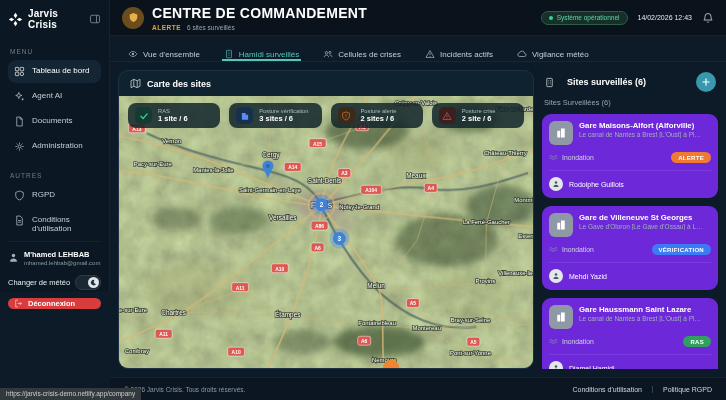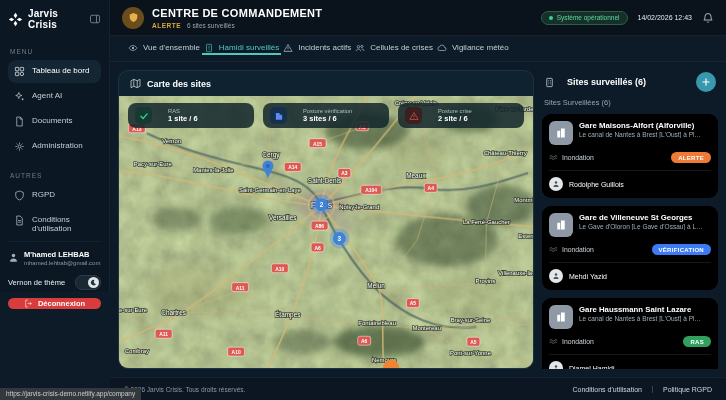--- a/index.html
+++ b/index.html
@@ -31,63 +31,63 @@
   .user-ic{width:11px;height:11px;color:#9fb0ba}
   .user-name{font-size:7.5px;font-weight:bold;color:#fff;line-height:1.3}
   .user-email{font-size:6px;color:#8b9aa4}
   .theme-row{display:flex;align-items:center;justify-content:space-between;margin:9px 0 8px}
   .theme-label{font-size:7.5px;color:#e6edf1}
   .toggle{width:24px;height:13px;border-radius:7px;background:#1a2834;border:1px solid #2a3a46;
     position:relative;cursor:pointer}
   .knob{position:absolute;right:1px;top:1px;width:11px;height:11px;border-radius:50%;
     background:#dfe5ea;display:flex;align-items:center;justify-content:center}
   .knob .ic{width:7px;height:7px;color:#24313c}
-  .logout-btn{display:flex;align-items:center;justify-content:center;gap:5px;background:#d93c3c;
+  .logout-btn{display:flex;align-items:center;gap:5px;background:#d93c3c;
     border:none;border-radius:8px;height:21px;width:100%;color:#fff;font-size:7.5px;font-weight:bold;
     cursor:pointer;margin-bottom:12px;font-family:inherit}
   .logout-btn .ic{width:9px;height:9px}
 
   
   .main{margin-left:110px;height:400px;display:flex;flex-direction:column}
   .topbar{height:35px;flex:none;background:#0a121b;border-bottom:1px solid #152330;
     display:flex;align-items:center;padding:0 12px;gap:8px}
   .cmd-badge{width:22px;height:22px;border-radius:50%;background:#6a4c1d;display:flex;
     align-items:center;justify-content:center;flex:none}
   .cmd-badge .ic{width:11px;height:11px;color:#e8b04a}
-  .cmd-title{font-size:11px;font-weight:bold;color:#fff;letter-spacing:.3px;line-height:1.4}
+  .cmd-title{font-size:14px;font-weight:bold;color:#fff;letter-spacing:.3px;line-height:1.4}
   .cmd-sub{display:flex;gap:6px;align-items:baseline}
   .cmd-alert{font-size:6.5px;font-weight:bold;color:#dba83f;letter-spacing:.5px}
   .cmd-count{font-size:6.5px;color:#97a6b0}
   .top-right{margin-left:auto;display:flex;align-items:center;gap:10px}
   .sys-pill{display:flex;align-items:center;gap:4px;background:rgba(38,84,62,.45);
     border:1px solid #2d5d45;border-radius:9px;padding:2.5px 7px}
   .sys-dot{width:4px;height:4px;border-radius:50%;background:#34d399}
   .sys-text{font-size:6.5px;color:#5fd8a0}
   .datetime{font-size:7px;color:#e6edf1}
   .bell{width:12px;height:12px;color:#dfe7ec;cursor:pointer}
 
-  .tabbar{height:25px;flex:none;display:flex;align-items:center;padding:0 16px;
+  .tabbar{height:25px;flex:none;display:flex;align-items:flex-end;gap:20px;padding:0 16px;
     border-bottom:1px solid rgba(255,255,255,.05)}
   .tab{display:flex;align-items:center;gap:5px;font-size:8px;color:#c3ced5;cursor:pointer;
     border-bottom:2px solid transparent;padding:0 2px}
   .tab .ic{width:10px;height:10px}
   .tab.active{color:#54c7bb;border-bottom-color:#54c7bb}
 
   .content{flex:1;display:flex;gap:8px;padding:8px;min-height:0}
 
   
   .map-card{flex:1;background:#0f2230;border:1px solid #1d3240;border-radius:10px;
     display:flex;flex-direction:column;overflow:hidden;min-width:0}
   .map-card-header{display:flex;align-items:center;gap:6px;padding:7px 11px;flex:none}
   .map-card-header .ic{width:11px;height:11px;color:#e6edf1}
   .map-title{font-size:9px;font-weight:bold;color:#fff}
   .map-wrap{flex:1;position:relative;overflow:hidden;min-height:0}
   #map-svg{position:absolute;inset:0;width:100%;height:100%}
   .badges-row{position:absolute;top:7px;left:9px;right:9px;display:flex;gap:9px;z-index:3}
-  .mbadge{flex:1;display:flex;align-items:center;gap:16px;background:rgba(18,38,44,.85);
+  .mbadge{flex:1;display:flex;align-items:center;gap:6px;background:rgba(18,38,44,.85);
     border-radius:8px;padding:4px 7px;min-width:0}
   .mbadge-ic{width:17px;height:17px;border-radius:5px;display:flex;align-items:center;justify-content:center}
   .mbadge-ic .ic{width:10px;height:10px}
   .mb-green{background:#163a31;color:#37d08e}
   .mb-blue{background:#17304c;color:#5b8cf2}
   .mb-orange{background:#3c2a18;color:#ef8432}
   .mb-red{background:#3c2020;color:#e06052}
   .mbadge-txt{display:flex;flex-direction:column;min-width:0}
   .mbadge-label{font-size:5.8px;color:#aebcc4;white-space:nowrap;overflow:hidden;text-overflow:ellipsis}
   .mbadge-value{font-size:7.5px;font-weight:bold;color:#fff;white-space:nowrap}
@@ -107,21 +107,21 @@
   
   .right-panel{width:176px;flex:none;display:flex;flex-direction:column;min-height:0}
   .panel-head{display:flex;align-items:center;gap:12px;padding:2px 2px 6px}
   .panel-head .ic{width:11px;height:11px;color:#e6edf1}
   .panel-title{font-size:9px;font-weight:bold;color:#fff;flex:1}
   .add-btn{width:20px;height:20px;border-radius:50%;background:#3899ae;border:none;cursor:pointer;
     display:flex;align-items:center;justify-content:center;padding:0}
   .add-btn .ic{width:10px;height:10px}
   .panel-sub{font-size:7.5px;color:#93a5af;margin:0 2px 7px}
   .cards{display:flex;flex-direction:column;gap:8px;overflow:hidden;min-height:0}
-  .site-card{background:#000000;border-radius:9px;padding:7px;flex:none;cursor:pointer}
+  .site-card{background:#6d28d9;border-radius:9px;padding:7px;flex:none;cursor:pointer}
   .sc-top{display:flex;gap:6px;align-items:flex-start}
   .sc-ic{width:24px;height:24px;border-radius:6px;background:#8f98a5;display:flex;
     align-items:center;justify-content:center;flex:none}
   .sc-ic .ic{width:12px;height:12px;color:#fff}
   .sc-name{font-size:7.8px;font-weight:bold;color:#fff;line-height:1.25}
   .sc-desc{font-size:6.5px;color:#9fb0ba;white-space:nowrap;overflow:hidden;text-overflow:ellipsis;max-width:124px}
   .sc-mid{display:flex;align-items:center;justify-content:space-between;margin-top:7px}
   .sc-risk{display:flex;align-items:center;gap:4px;font-size:6.8px;color:#cdd6dc}
   .sc-risk .ic{width:9px;height:9px;color:#9fb0ba}
   .sc-badge{font-size:6px;font-weight:bold;color:#fff;border-radius:8px;padding:2.5px 7px;letter-spacing:.3px}
@@ -231,21 +231,21 @@
           <path d="M3 14c0-2.8 2.2-4.5 5-4.5s5 1.7 5 4.5z" fill="currentColor"></path>
         </svg>
     </span>
     <span>
       <div class="user-name">M'hamed LEHBAB</div>
       <div class="user-email">mhamed.lehbab@gmail.com</div>
     </span>
   </div>
 
   <div class="theme-row">
-    <span class="theme-label">Vernon de thème</span>
+    <span class="theme-label">Changer de météo</span>
     <span class="toggle">
       <span class="knob">
         <span class="ic">
           <svg viewBox="0 0 16 16">
               <path d="M10.5 2a6.5 6.5 0 1 0 3.5 9.5A5.5 5.5 0 0 1 10.5 2z" fill="currentColor"></path>
             </svg>
         </span>
       </span>
     </span>
   </div>
@@ -303,41 +303,41 @@
       <span>Vue d'ensemble</span>
     </div>
     <div class="tab active">
       <span class="ic">
         <svg viewBox="0 0 16 16">
             <rect x="4" y="2" width="8" height="12" rx="1" fill="none" stroke="currentColor"></rect>
             <path d="M6.5 5h1M8.8 5h1M6.5 7.5h1M8.8 7.5h1M6.5 10h1M8.8 10h1" stroke="currentColor"></path>
           </svg>
       </span>
       <span>Hamidi surveillés</span>
-    </div>
-    <div class="tab">
-      <span class="ic">
-        <svg viewBox="0 0 16 16">
-            <path d="M8 2.5L14.5 13.5H1.5z" fill="none" stroke="currentColor" stroke-linejoin="round"></path>
-            <path d="M8 6.5v3.2" stroke="currentColor"></path>
-            <circle cx="8" cy="11.6" r=".7" fill="currentColor"></circle>
-          </svg>
-      </span>
-      <span>Incidents actifs</span>
     </div>
     <div class="tab">
       <span class="ic">
         <svg viewBox="0 0 16 16">
             <circle cx="5.5" cy="6" r="2" fill="none" stroke="currentColor"></circle>
             <path d="M2 13c0-2 1.6-3.2 3.5-3.2S9 11 9 13" fill="none" stroke="currentColor"></path>
             <circle cx="11" cy="5.5" r="1.7" fill="none" stroke="currentColor"></circle>
             <path d="M10.5 9.6c2-.3 3.8 1 3.8 3.2" fill="none" stroke="currentColor"></path>
           </svg>
       </span>
       <span>Cellules de crises</span>
+    </div>
+    <div class="tab">
+      <span class="ic">
+        <svg viewBox="0 0 16 16">
+            <path d="M8 2.5L14.5 13.5H1.5z" fill="none" stroke="currentColor" stroke-linejoin="round"></path>
+            <path d="M8 6.5v3.2" stroke="currentColor"></path>
+            <circle cx="8" cy="11.6" r=".7" fill="currentColor"></circle>
+          </svg>
+      </span>
+      <span>Incidents actifs</span>
     </div>
     <div class="tab">
       <span class="ic">
         <svg viewBox="0 0 16 16">
             <path d="M4.5 12a3 3 0 0 1-.3-6A4 4 0 0 1 12 7a2.5 2.5 0 0 1 0 5z" fill="none" stroke="currentColor"></path>
           </svg>
       </span>
       <span>Vigilance météo</span>
     </div>
   </nav>
@@ -554,20 +554,35 @@
                     <path d="M3 14V3h6v11zM9 14V6h4v8z" fill="currentColor"></path>
                   </svg>
                 </span>
             </span>
             <span class="mbadge-txt">
               <span class="mbadge-label">Posture vérification</span>
               <span class="mbadge-value">3 sites / 6</span>
             </span>
           </div>
           <div class="mbadge">
+            <span class="mbadge-ic mb-orange">
+              <span class="ic">
+                  <svg viewBox="0 0 16 16">
+                    <path d="M8 1.5l5.5 2v4.2c0 3.4-2.3 5.7-5.5 6.8-3.2-1.1-5.5-3.4-5.5-6.8V3.5z" fill="none" stroke="currentColor"></path>
+                    <path d="M8 5v3.5" stroke="currentColor"></path>
+                    <circle cx="8" cy="10.6" r=".7" fill="currentColor"></circle>
+                  </svg>
+                </span>
+            </span>
+            <span class="mbadge-txt">
+              <span class="mbadge-label">Posture alerte</span>
+              <span class="mbadge-value">2 sites / 6</span>
+            </span>
+          </div>
+          <div class="mbadge">
             <span class="mbadge-ic mb-red">
               <span class="ic">
                   <svg viewBox="0 0 16 16">
                     <path d="M8 2.5L14.5 13.5H1.5z" fill="none" stroke="currentColor" stroke-linejoin="round"></path>
                     <path d="M8 6.5v3.2" stroke="currentColor"></path>
                     <circle cx="8" cy="11.6" r=".7" fill="currentColor"></circle>
                   </svg>
                 </span>
             </span>
             <span class="mbadge-txt">

